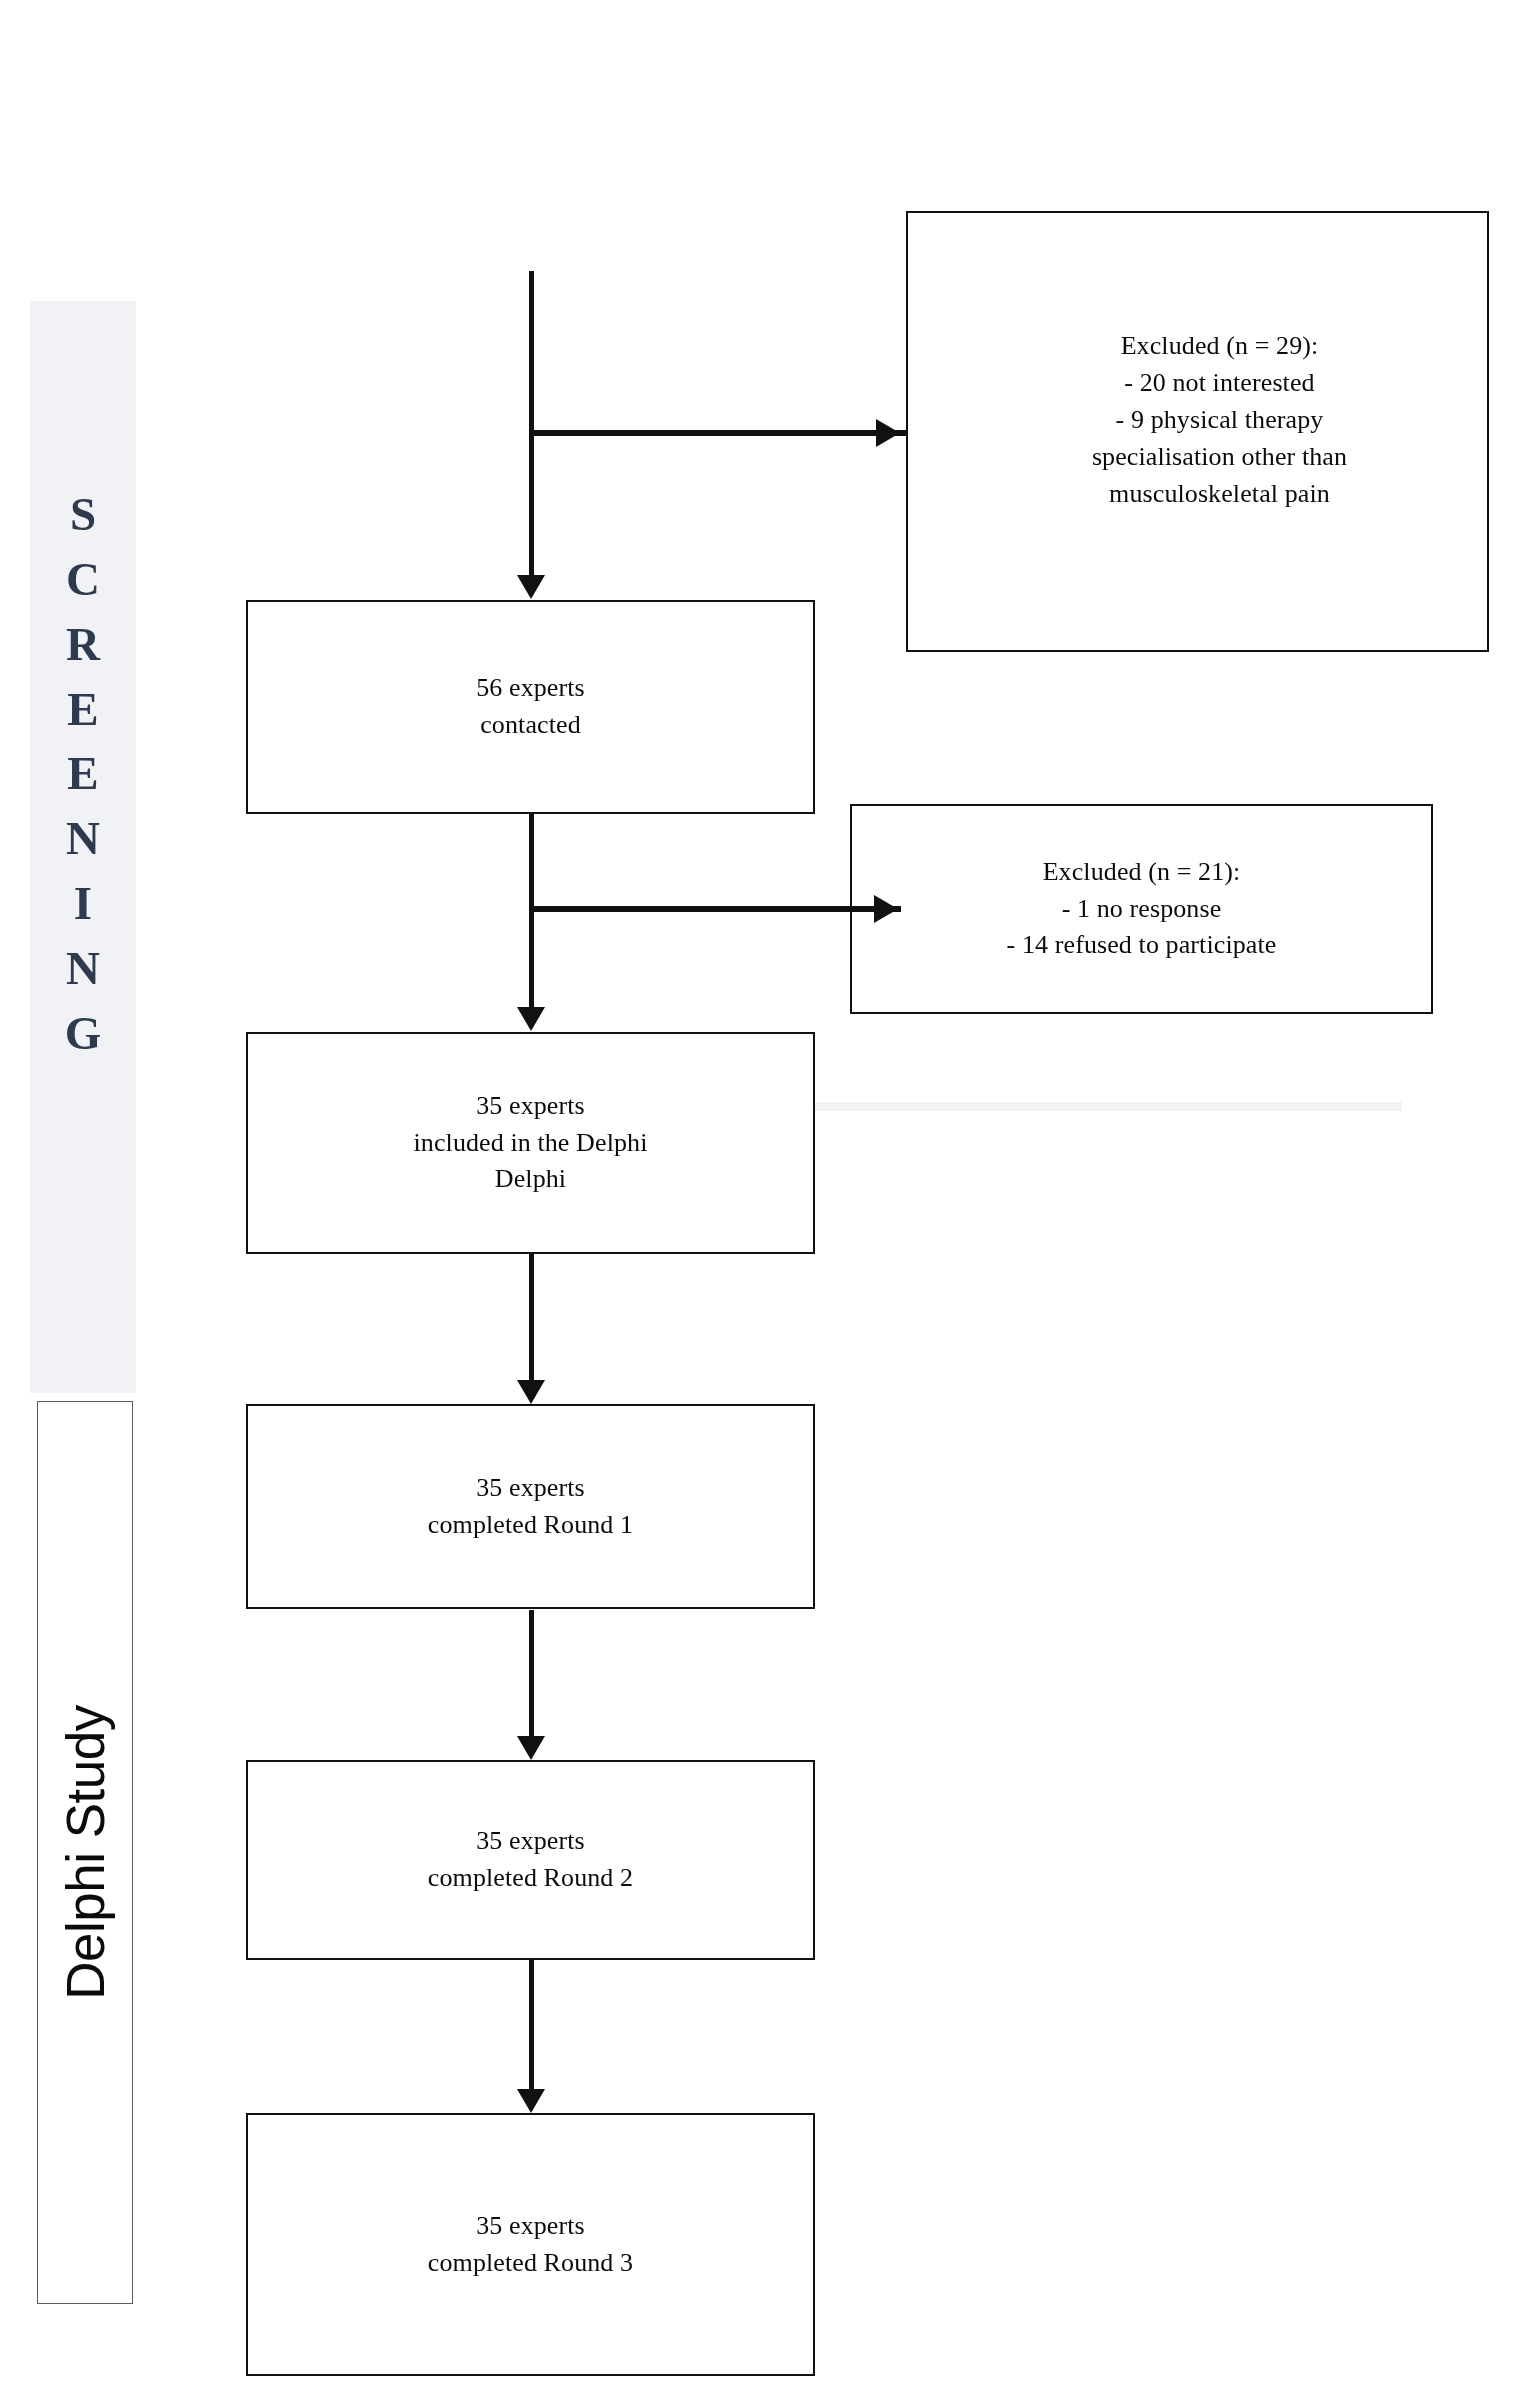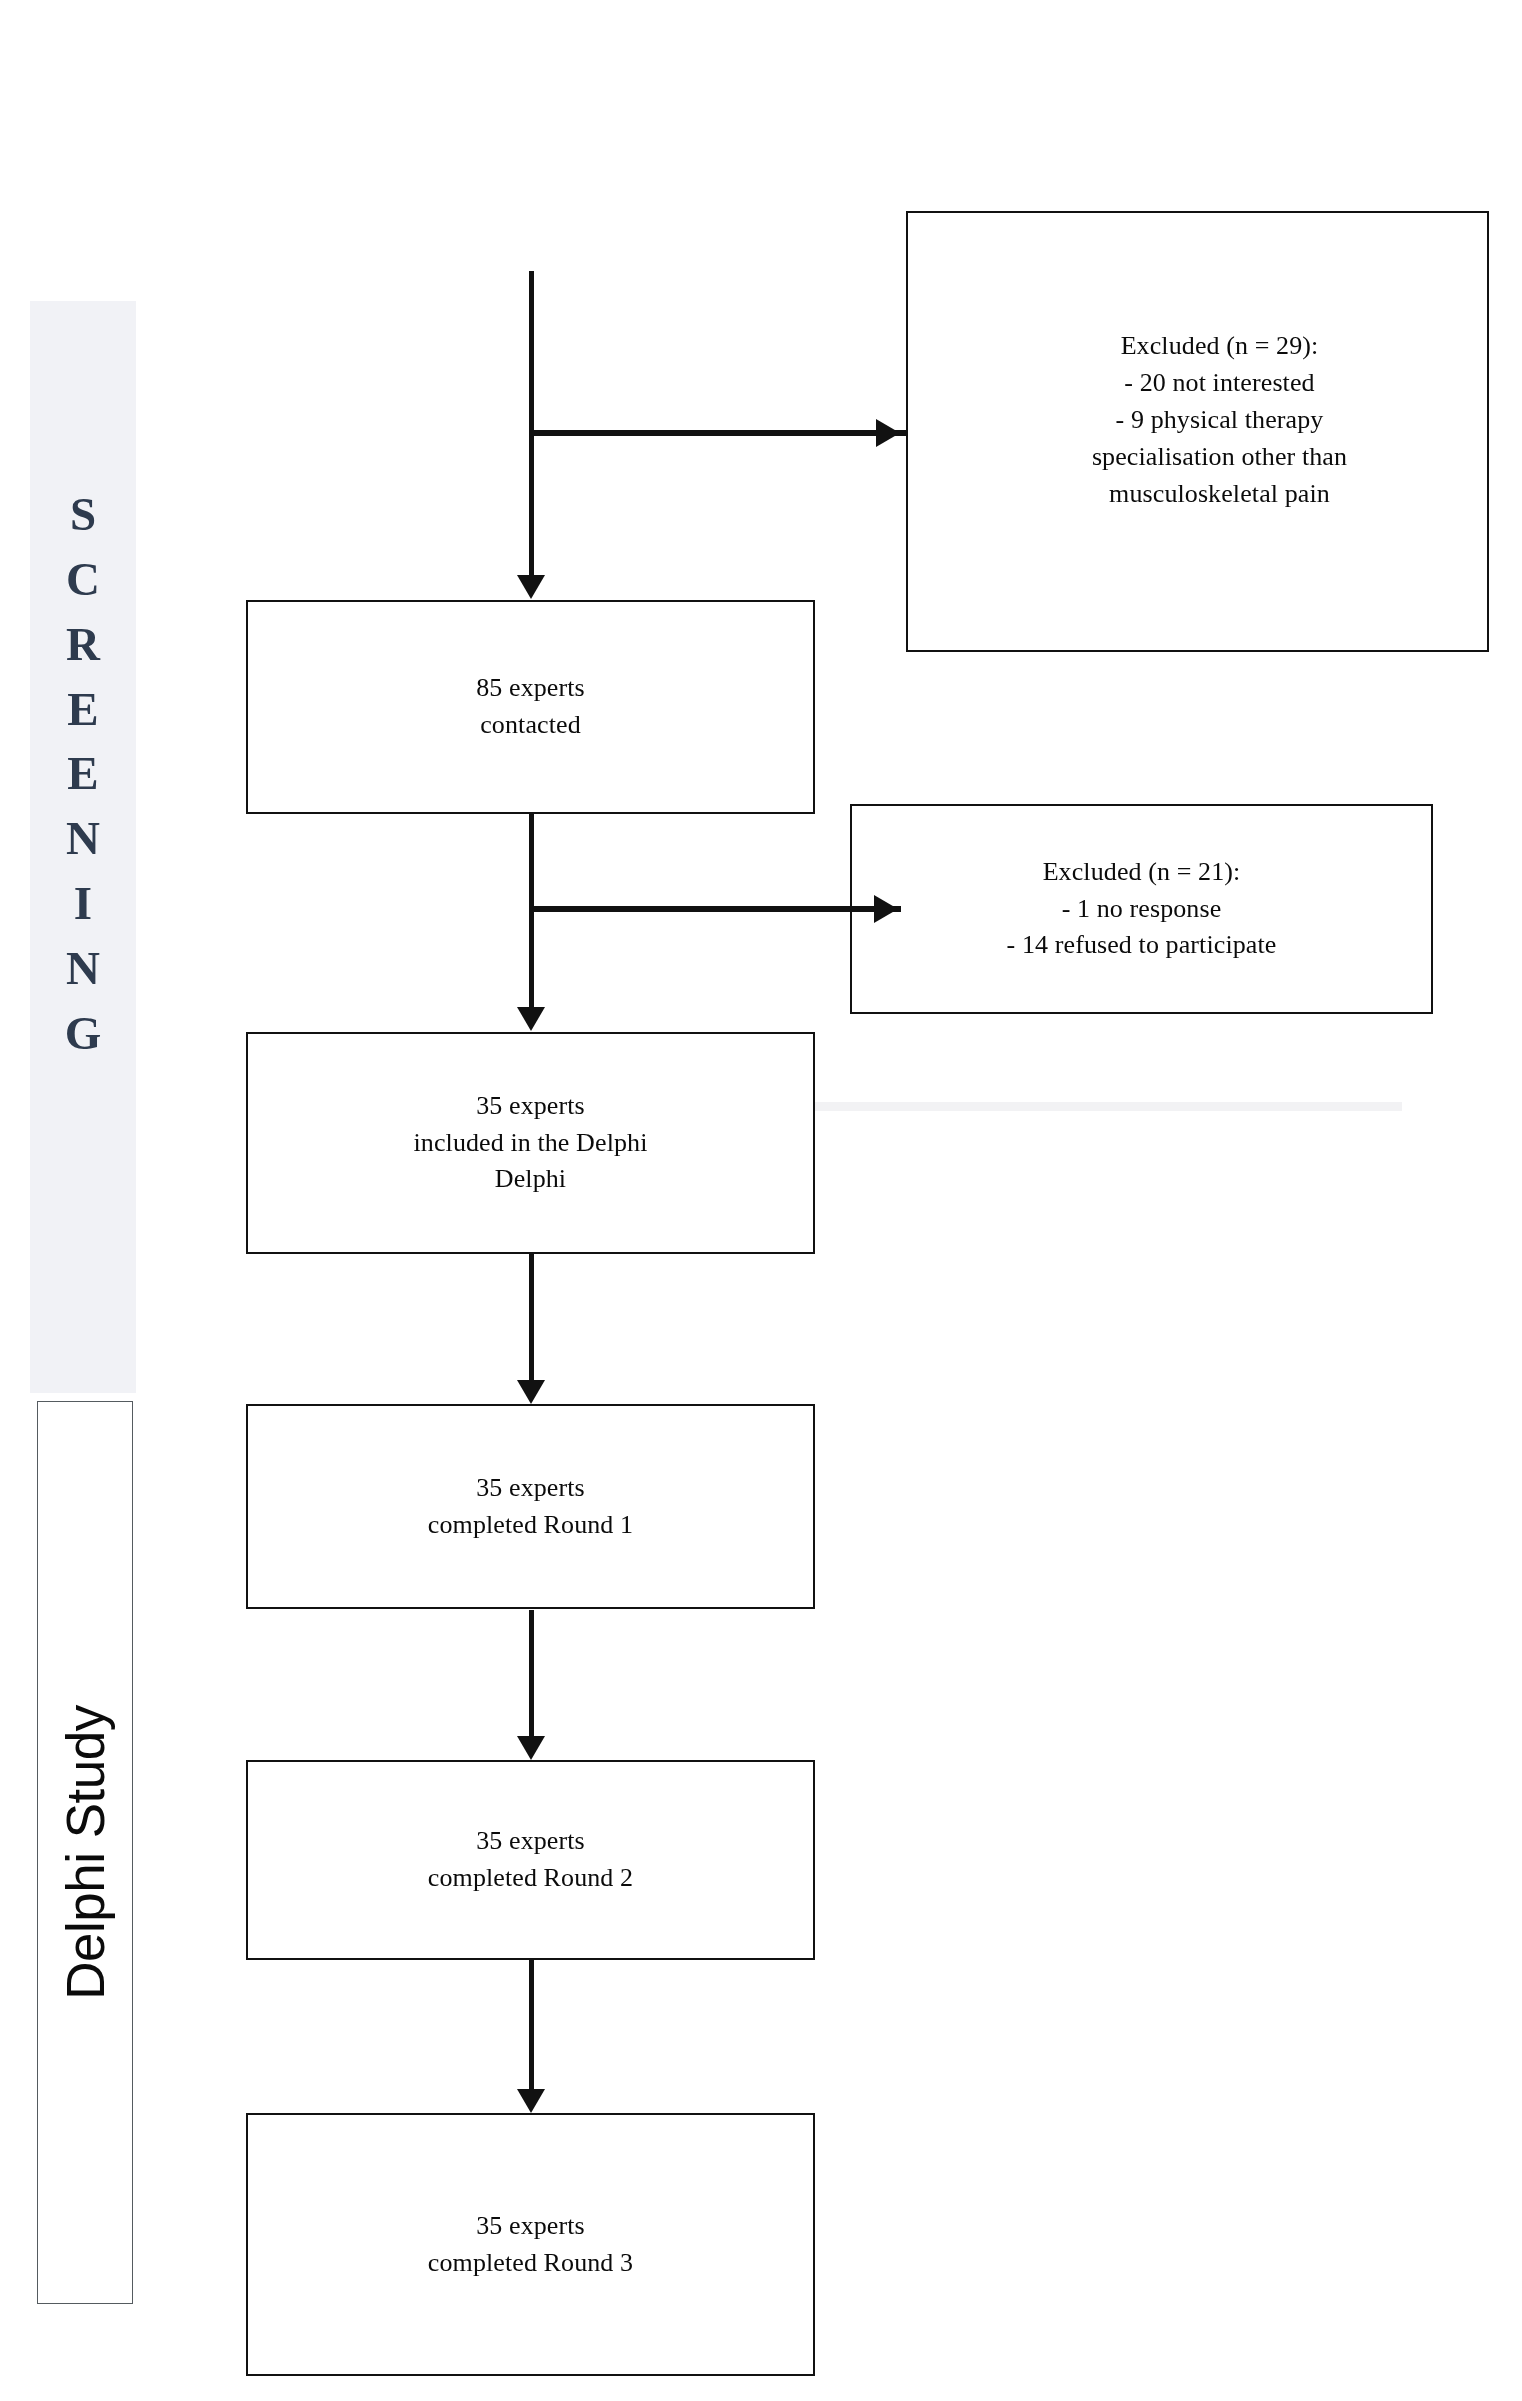--- a/index.html
+++ b/index.html
@@ -152,21 +152,21 @@
       <span class="ln">Excluded (n = 29):</span>
       <span class="ln">- 20 not interested</span>
       <span class="ln">- 9 physical therapy</span>
       <span class="ln">specialisation other than</span>
       <span class="ln">musculoskeletal pain</span>
     </div>
   </div>
 
   <div class="node" id="node-contacted">
     <div class="stack">
-      <span class="ln">85 experts</span>
+      <span class="ln">56 experts</span>
       <span class="ln">contacted</span>
     </div>
   </div>
 
   <div class="node" id="node-excluded2">
     <div class="stack">
       <span class="ln">Excluded (n = 21):</span>
       <span class="ln">- 1 no response</span>
       <span class="ln">- 14 refused to participate</span>
     </div>

